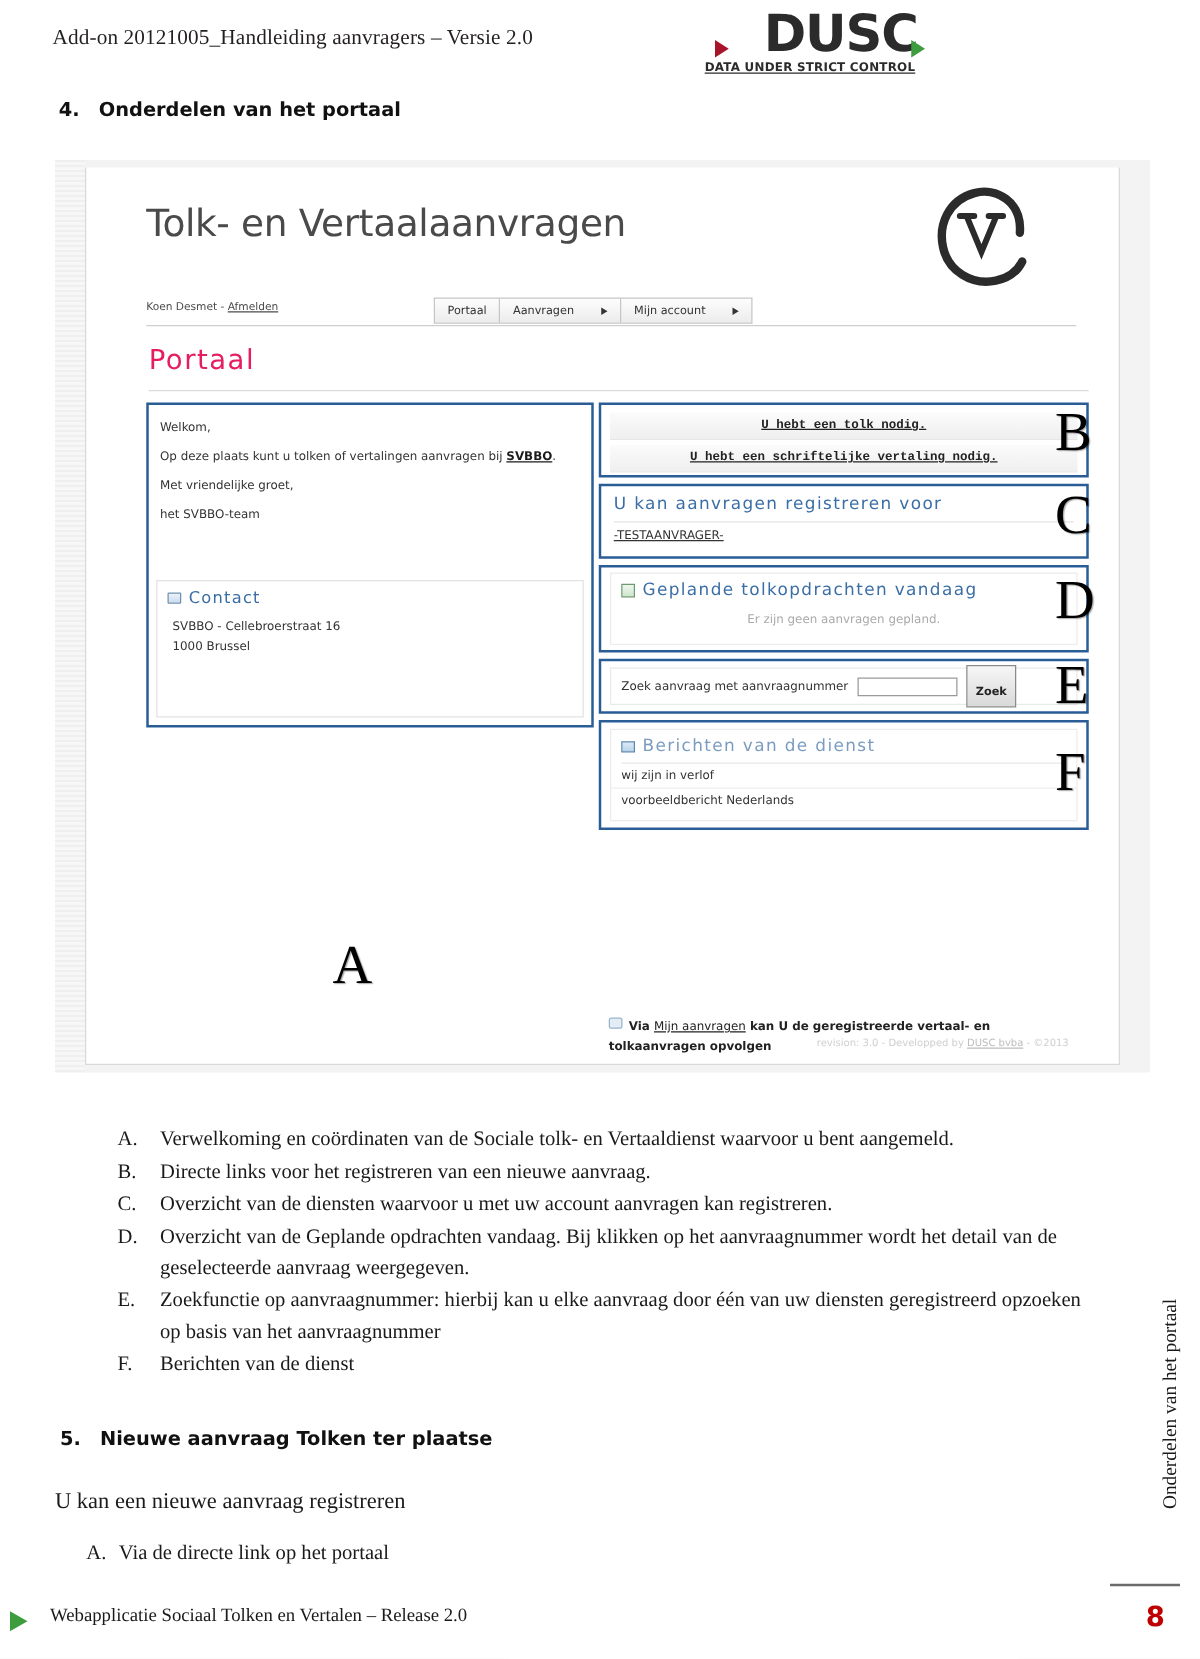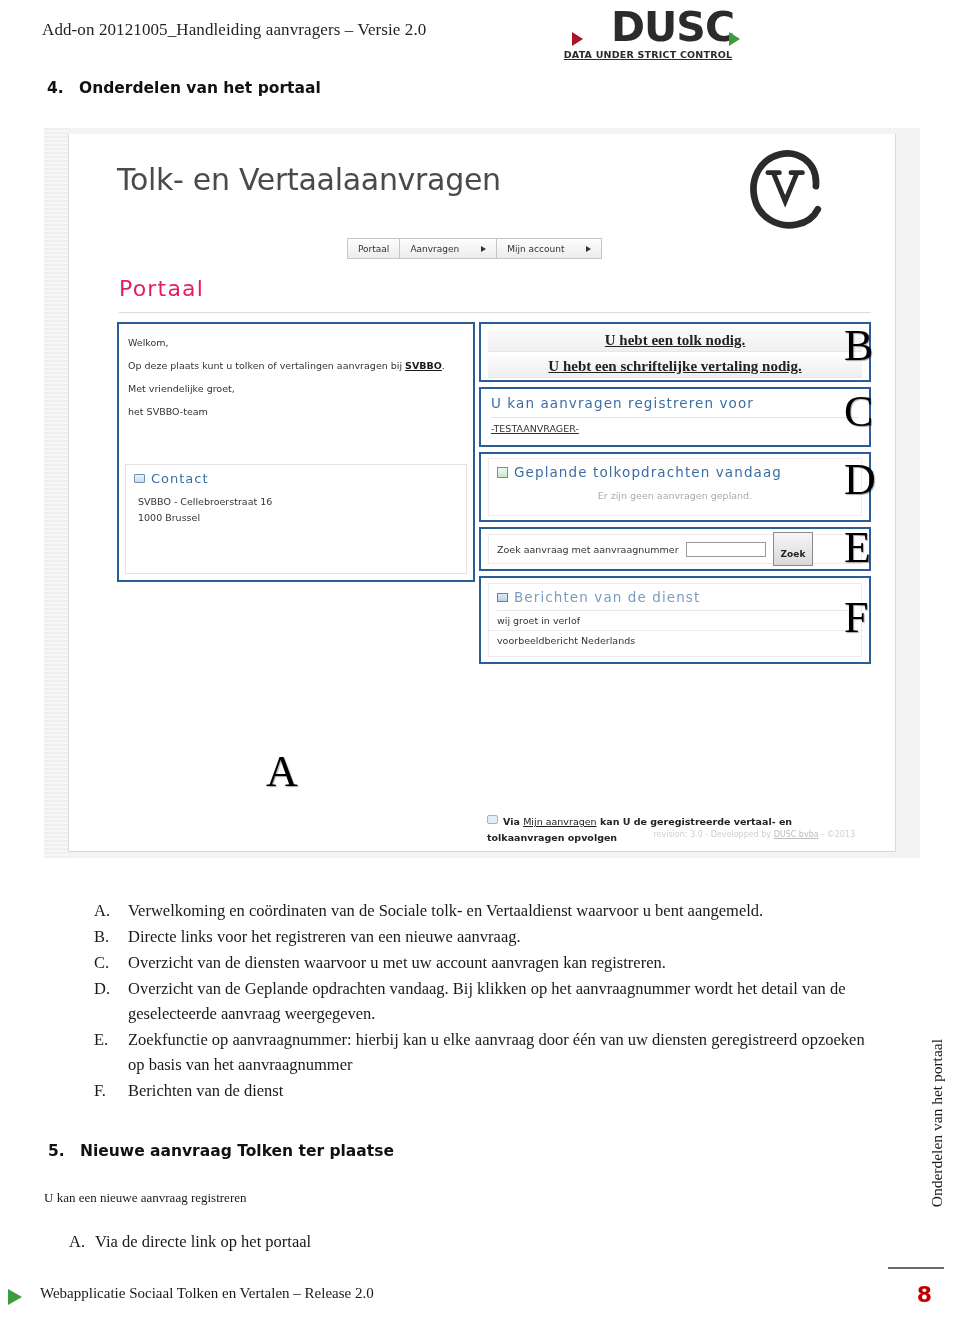--- a/index.html
+++ b/index.html
@@ -156,21 +156,21 @@
   .rcol { position:absolute; left:410px; top:188px; width:392px; }
 
   .p-b { position:relative; height:60px; margin-bottom:5px; }
   .linkrow {
     position:absolute; left:7px; right:7px; height:22px;
     background:linear-gradient(180deg,#fbfbfb,#efefef);
     border-bottom:1px solid #e6e6e6;
     display:flex; align-items:center; justify-content:center;
   }
   .linkrow span {
-    font-family:Liberation Serif, serif; font-size:15px; font-weight:bold;
+    font-family:Liberation Mono, monospace; font-size:10px; font-weight:bold;
     color:#222; text-decoration:underline;
   }
 
   .p-c { position:relative; height:60px; margin-bottom:5px; }
   .c-title {
     font-family:"DejaVu Sans", sans-serif; font-size:13.5px; color:#3b6ea5;
     letter-spacing:1.1px; padding:6px 0 0 10px;
   }
   .c-rule { margin:6px 10px 0 10px; height:1px; background:#e4e4e4; }
   .c-item {
@@ -257,21 +257,21 @@
   .li .lt { position:absolute; left:0; top:0; }
 
   .sec5 {
     position:absolute; left:48px; top:1142px;
     font-family:"DejaVu Sans", sans-serif; font-weight:bold; font-size:15.5px; color:#111;
   }
   .sec5 .num { display:inline-block; width:32px; }
 
   .p-intro {
     position:absolute; left:44px; top:1190px;
-    font-family:"Liberation Serif", serif; font-size:13px; color:#1a1a1a;
+    font-family:"Liberation Serif", serif; font-size:18px; color:#1a1a1a;
   }
   .p-sub {
     position:absolute; left:69px; top:1232px;
     font-family:"Liberation Serif", serif; font-size:16.5px; color:#1a1a1a;
   }
   .p-sub .lt { display:inline-block; width:26px; }
 
   
   .footer-line {
     position:absolute; left:40px; top:1285px;
@@ -318,20 +318,23 @@
   <div class="shot-inner">
 
     <div class="portal-title">Tolk- en Vertaalaanvragen</div>
 
     <svg class="v-logo" viewBox="0 0 100 100">
       <path d="M78 46 C80 20 58 8 40 13 C18 19 10 40 14 58 C18 78 38 90 58 86 C68 84 76 78 80 70" fill="none" stroke="#2b2b2b" stroke-width="7" stroke-linecap="round"></path>
       <path d="M34 33 L46 62 L58 33" fill="none" stroke="#2b2b2b" stroke-width="5" stroke-linecap="round"></path>
       <path d="M28 32 L40 32 M52 32 L64 32" stroke="#2b2b2b" stroke-width="5" stroke-linecap="round"></path>
     </svg>
 
+    <div class="user-strip">
+      <div class="user-name"><span>Koen Desmet - </span><u>Afmelden</u></div>
+    </div>
 
     <div class="navbar">
       <div class="nav-item">
         <span>Portaal</span>
       </div>
       <div class="nav-item">
         <span>Aanvragen</span>
         <span class="nav-caret"></span>
       </div>
       <div class="nav-item">
@@ -397,21 +400,21 @@
         </div>
       </div>
 
       <div class="panel p-f">
         <div class="f-inner">
           <div class="f-title">
             <span class="mail-ico"></span>
             <span>Berichten van de dienst</span>
           </div>
           <div class="f-rule"></div>
-          <div class="f-msg first">wij groet in verlof</div>
+          <div class="f-msg first">wij zijn in verlof</div>
           <div class="f-msg">voorbeeldbericht Nederlands</div>
         </div>
       </div>
     </div>
 
     <div class="note">
       <span class="note-ico"></span><span>Via </span><u>Mijn aanvragen</u><span> kan U de geregistreerde vertaal- en tolkaanvragen opvolgen</span>
     </div>
 
     <div class="rev">

